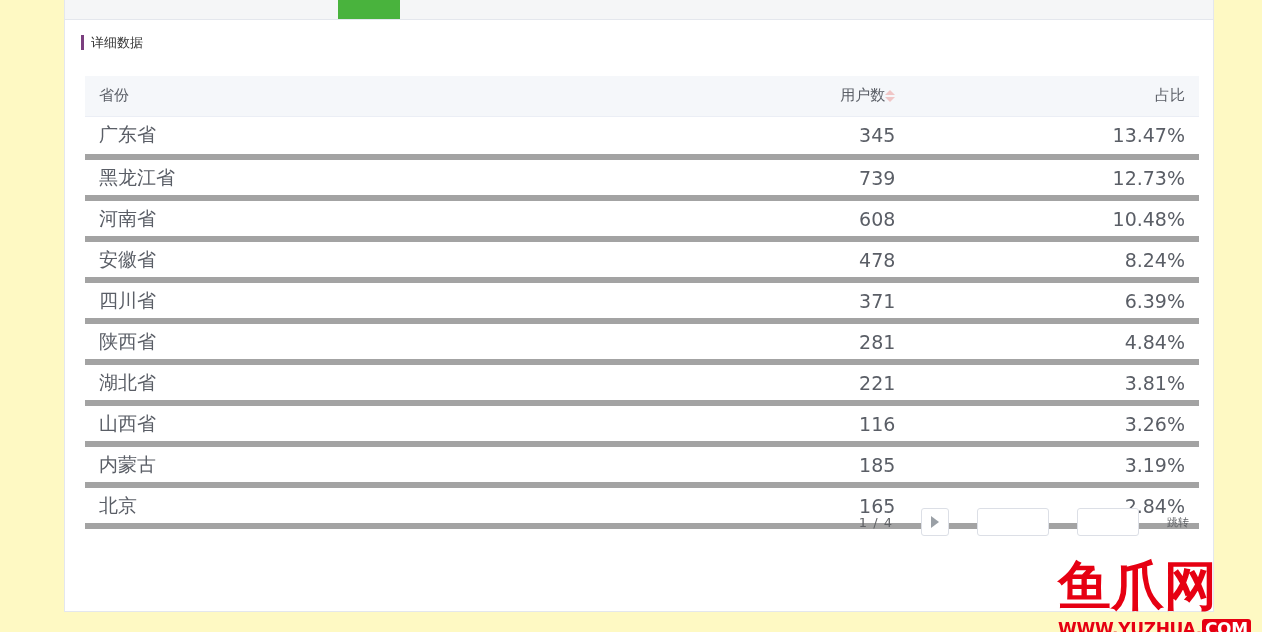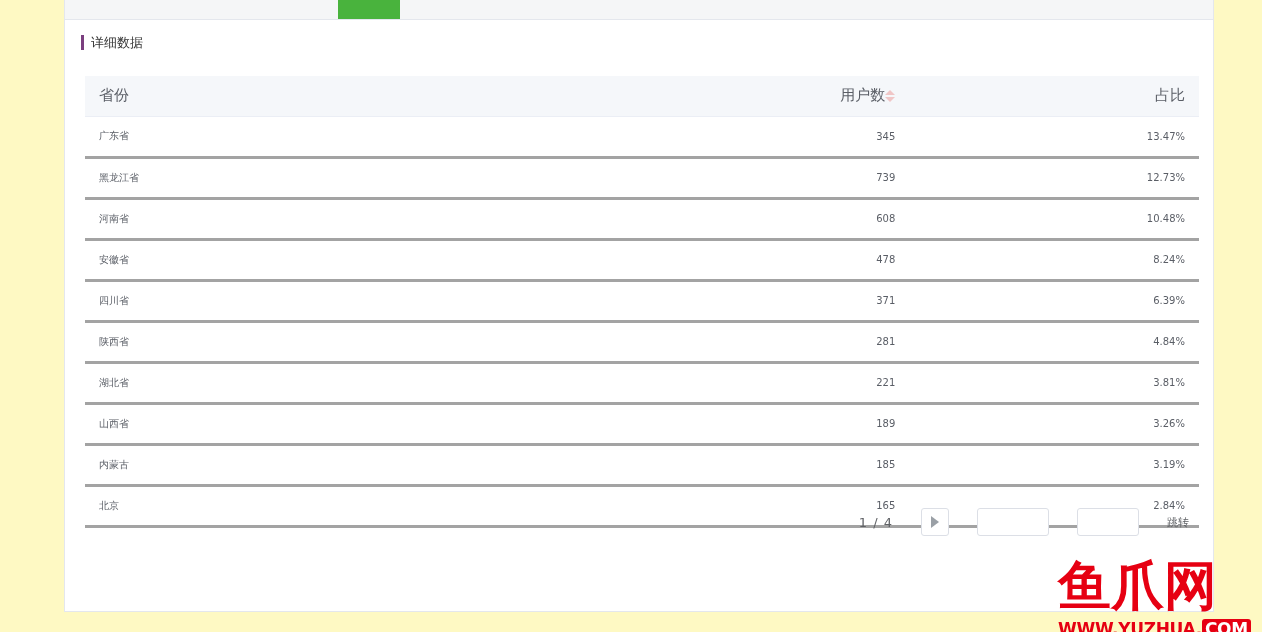--- a/index.html
+++ b/index.html
@@ -99,24 +99,24 @@
     font-weight: normal;
     color: #5a5e66;
     font-size: 15px;
     border-bottom: 1px solid #ebeef5;
     padding: 0 14px;
     box-sizing: border-box;
   }
   table.dtable td {
     height: 41px;
     color: #5a5e66;
-    border-bottom: 3px solid #a3a3a3;
+    border-bottom: 6px solid #a3a3a3;
     padding: 0 14px;
     box-sizing: border-box;
-    font-size: 10px;
+    font-size: 19px;
   }
   .col-name  { width: 44%; text-align: left; }
   .col-count { width: 30%; text-align: right; }
   .col-pct   { width: 26%; text-align: right; }
 
   th.col-name { text-align: left; }
   th.col-count { text-align: right; }
   th.col-pct { text-align: right; }
 
   .th-inner-right {
@@ -316,21 +316,21 @@
             <td class="col-count">281</td>
             <td class="col-pct">4.84%</td>
           </tr>
           <tr>
             <td class="col-name">湖北省</td>
             <td class="col-count">221</td>
             <td class="col-pct">3.81%</td>
           </tr>
           <tr>
             <td class="col-name">山西省</td>
-            <td class="col-count">189</td>
+            <td class="col-count">116</td>
             <td class="col-pct">3.26%</td>
           </tr>
           <tr>
             <td class="col-name">内蒙古</td>
             <td class="col-count">185</td>
             <td class="col-pct">3.19%</td>
           </tr>
           <tr>
             <td class="col-name">北京</td>
             <td class="col-count">165</td>

